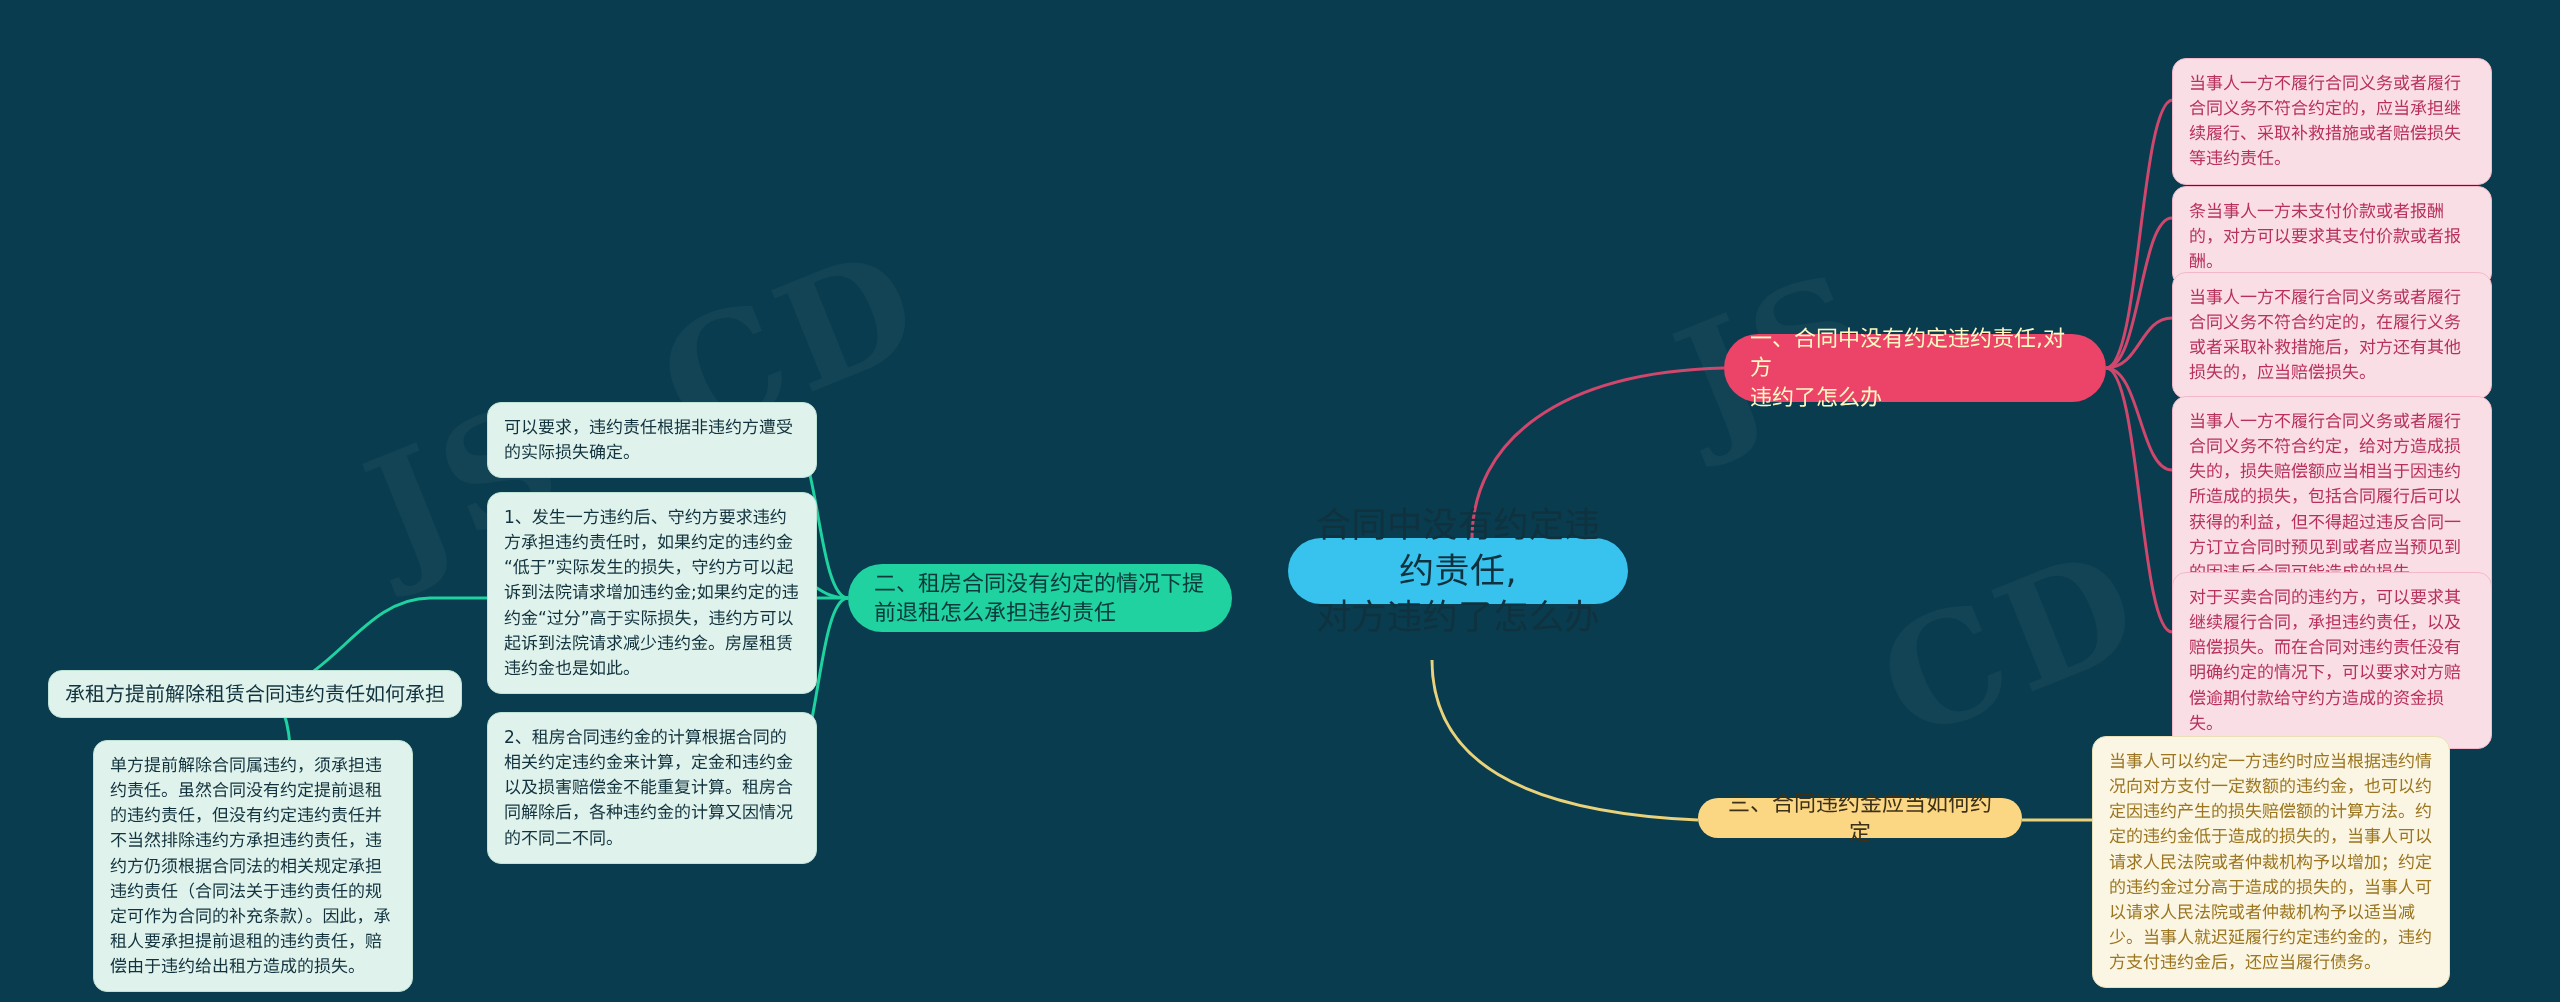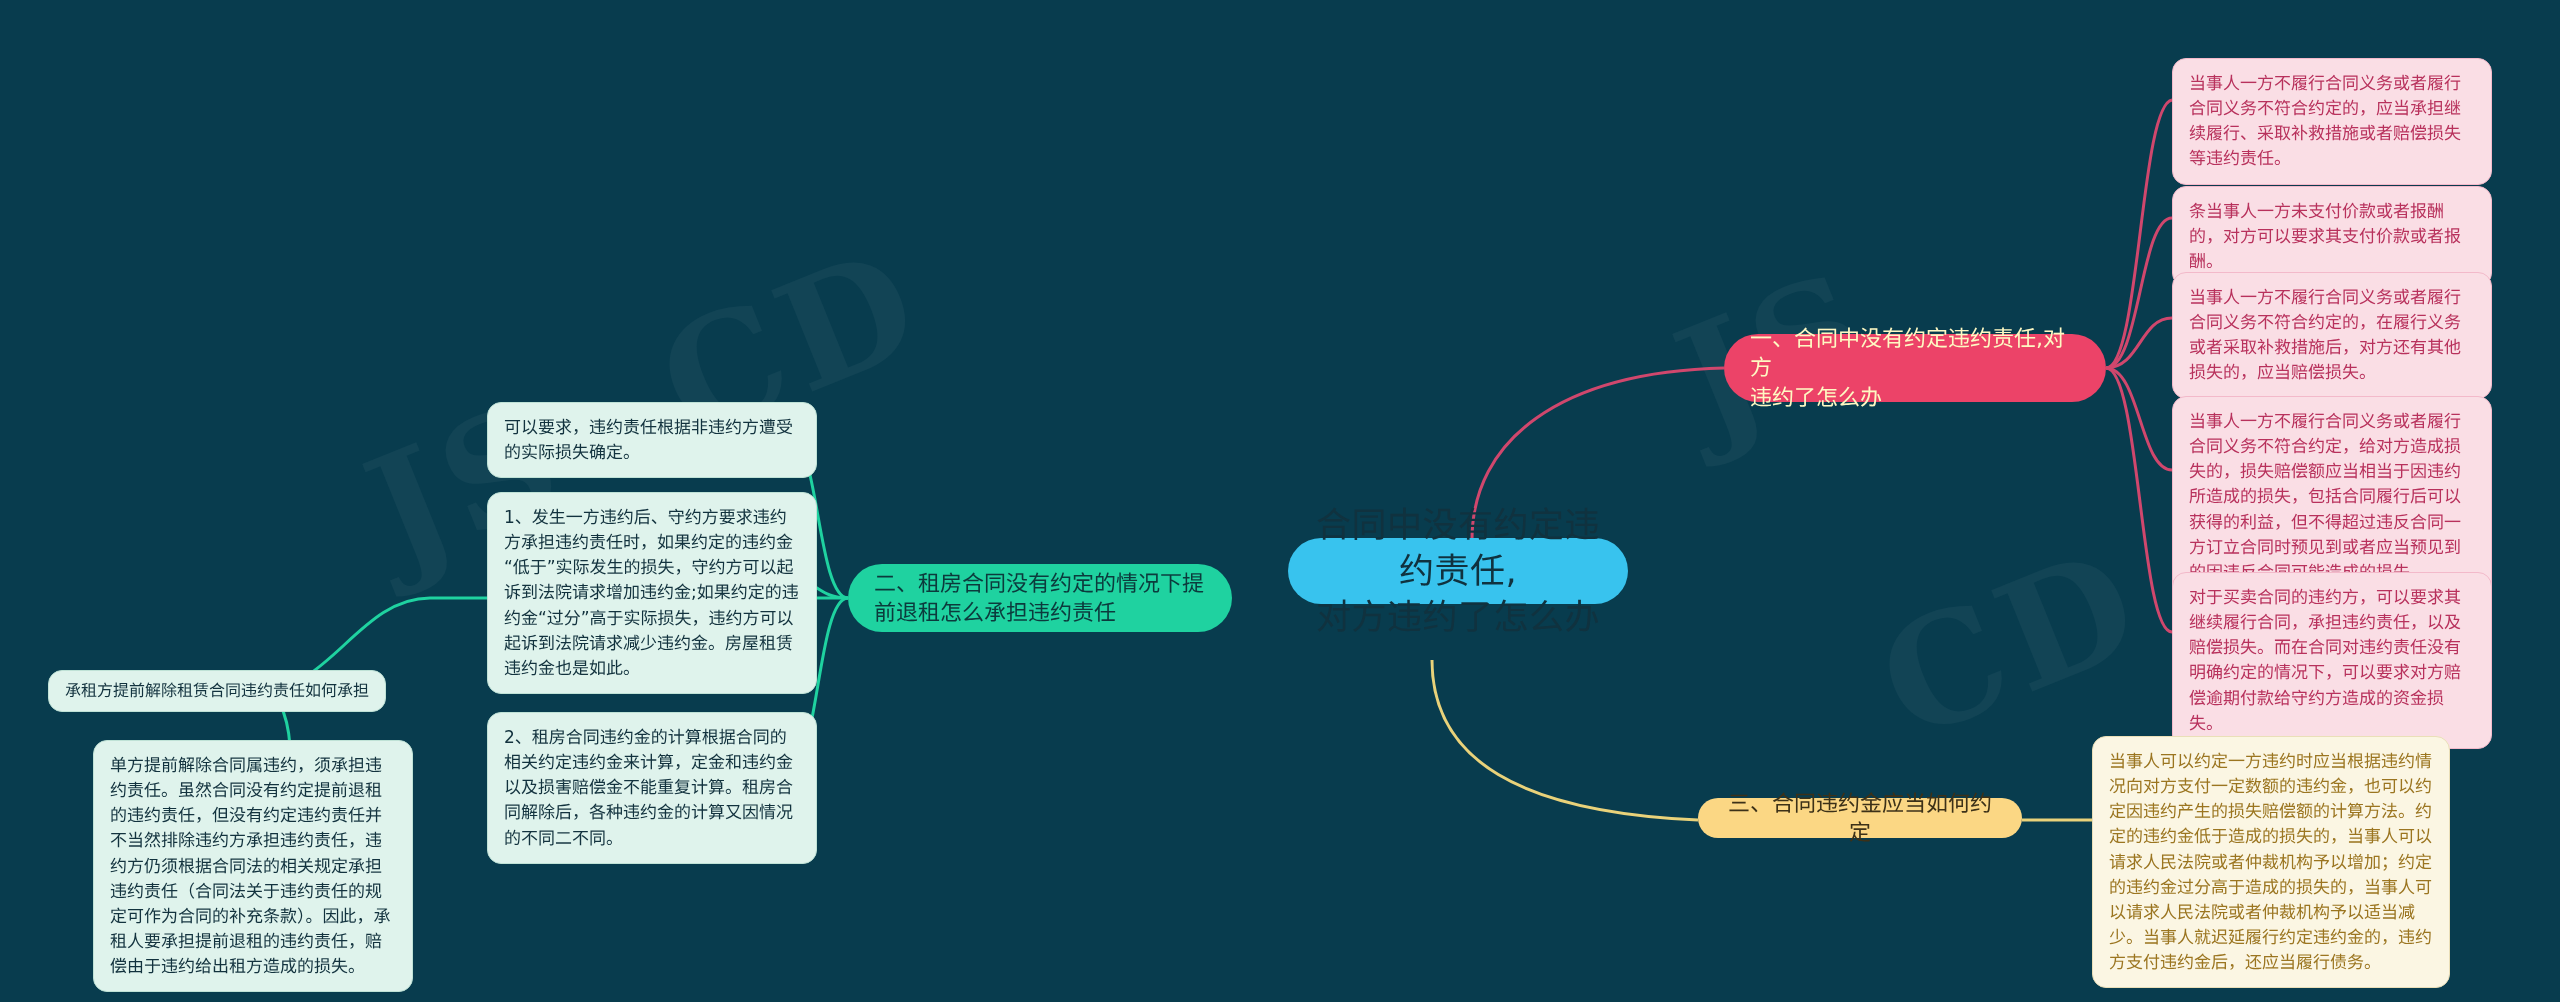--- a/index.html
+++ b/index.html
@@ -80,21 +80,21 @@
   .leaf.ambercard {
     background: #fbf6e3;
     color: #9b7520;
     border: 1px solid #eadfb8;
   }
   .leaf.tealpill {
     background: #dff3ec;
     color: #12323e;
     border: 1px solid #bfe2d6;
     border-radius: 14px;
-    font-size: 16px;
+    font-size: 20px;
     line-height: 1.4;
     padding: 9px 16px;
     white-space: nowrap;
   }
   
   .wm {
     position: absolute;
     color: rgba(255,255,255,0.045);
     font-size: 150px;
     font-weight: bold;

